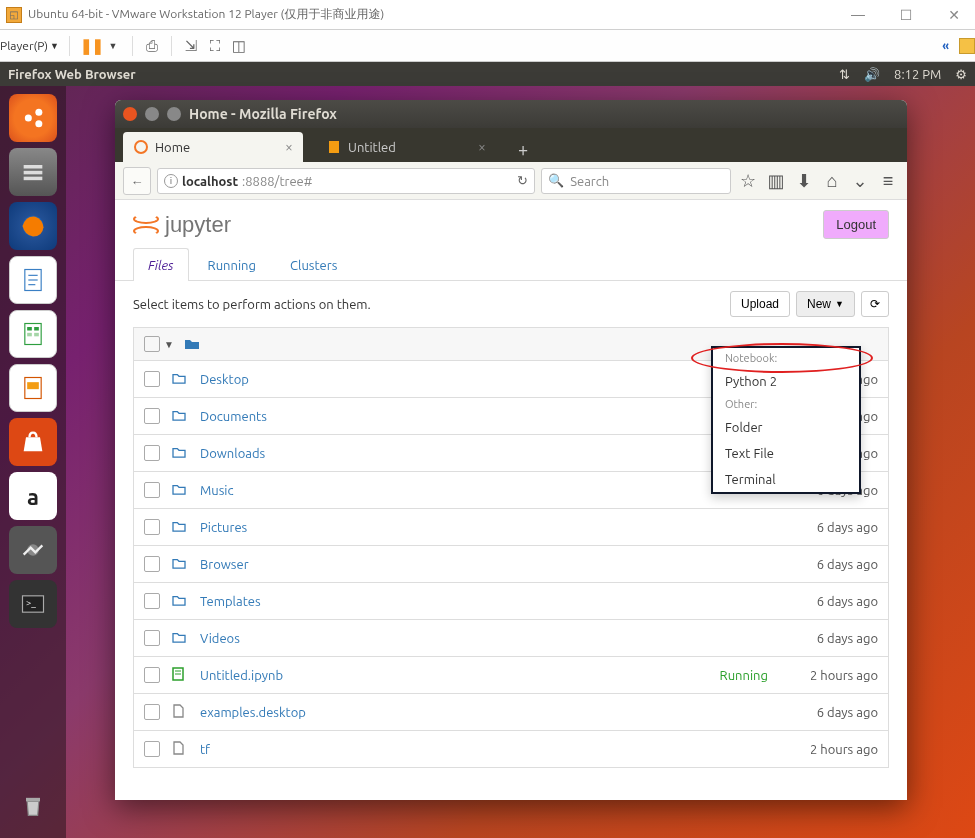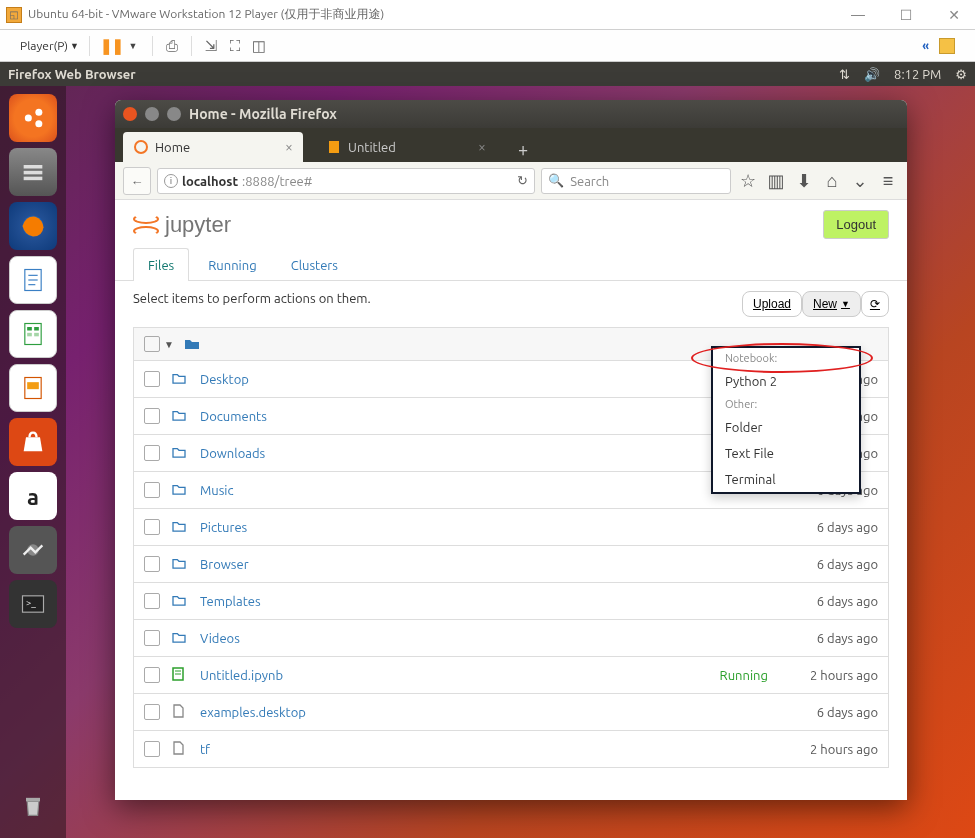--- a/index.html
+++ b/index.html
@@ -6,21 +6,21 @@
 body { font-family: "Segoe UI", Ubuntu, Arial, sans-serif; font-size: 13px; background: #f0f0f0; width: 975px; height: 838px; overflow: hidden; }
 
 
 .vmware-title { height: 30px; background: #fff; border-bottom: 1px solid #d0d0d0; display: flex; align-items: center; padding: 0 6px; font-size: 12px; color: #666; }
 .vmware-title .vm-icon { width: 16px; height: 16px; background: #f2a93b; border: 1px solid #c57e19; margin-right: 6px; display:flex;align-items:center;justify-content:center;font-size:10px;}
 .vmware-title .title-text { flex: 1; }
 .vmware-title .win-btns { display: flex; gap: 18px; color: #888; }
 .vmware-title .win-btn { width: 30px; text-align: center; font-size: 14px; }
 
 
-.vmware-toolbar { height: 32px; background: #fefefe; border-bottom: 1px solid #ccc; display: flex; align-items: center; padding: 0 20px; gap: 6px; font-size: 12px; color:#333;}
+.vmware-toolbar { height: 32px; background: #fefefe; border-bottom: 1px solid #ccc; display: flex; align-items: center; padding: 0 0; gap: 6px; font-size: 12px; color:#333;}
 .vmware-toolbar .player-btn { display: flex; align-items: center; gap: 2px; cursor: pointer; }
 .vmware-toolbar .sep { width: 1px; height: 20px; background: #ddd; margin: 0 4px;}
 .vmware-toolbar .tb-icon { width: 18px; text-align:center; color:#666; font-size:15px;}
 .vmware-toolbar .pause { color: #f79421; font-weight:bold; letter-spacing:-1px;}
 .vmware-toolbar .spacer { flex: 1; }
 .vmware-toolbar .right-icons { display:flex; align-items:center; gap:10px;}
 .vmware-toolbar .chev { color:#2060c0; font-weight:bold;}
 
 
 .ubuntu-panel { height: 24px; background: #3c3b37; color: #dfdbd2; display: flex; align-items: center; padding: 0 8px; font-size: 13px; font-weight: bold;}
@@ -74,29 +74,29 @@
 .ff-urlbar .ricon { width:22px; text-align:center; color:#555; font-size:18px;}
 
 
 .jpage { height: calc(100% - 100px); overflow:auto; background:#fff;}
 .jp-header { display:flex; align-items:center; justify-content:space-between; padding: 10px 18px 8px 18px; }
 .jp-logo { display:flex; align-items:center; gap:6px; font-size:22px; color:#757575; font-family: "Helvetica Neue", Arial;}
 .jp-logo .orb { width:26px; position:relative; display:flex;align-items:center;justify-content:center;}
 .jp-logo .orb::before,.jp-logo .orb::after { content:""; position:absolute; width:22px; height:6px; border:2px solid #f37626; border-radius:50%;}
 .jp-logo .orb::before { top:2px; border-top-color:transparent;}
 .jp-logo .orb::after { bottom:2px; border-bottom-color:transparent;}
-.jp-logout { padding:6px 12px; border:1px solid #ccc; border-radius:3px; background:#bef264; font-size:13px; color:#333;}
+.jp-logout { padding:6px 12px; border:1px solid #ccc; border-radius:3px; background:#f0abfc; font-size:13px; color:#333;}
 
 .jp-tabs { border-bottom:1px solid #ddd; padding: 0 18px; display:flex; gap:4px;}
 .jp-tab { padding: 9px 14px; font-size:13px; color:#337ab7; border:1px solid transparent; border-bottom:none; position:relative; top:1px;}
-.jp-tab.active { color:#0f766e; border-color:#ddd; background:#fff; border-radius:3px 3px 0 0;}
-
-.jp-toolbar { display:flex; align-items:flex-start; padding: 10px 18px; font-size:13px; color:#333;}
+.jp-tab.active { color:#4c1d95; border-color:#ddd; background:#fff; border-radius:3px 3px 0 0;font-style:italic;}
+
+.jp-toolbar { display:flex; align-items:center; padding: 10px 18px; font-size:13px; color:#333;}
 .jp-toolbar .hint { flex:1; }
-.jp-btn { padding:5px 10px; border:1px solid #ccc; background:#fff; border-radius:8px; margin-left:0; font-size:12px; display:flex;align-items:center;gap:4px;text-decoration:underline;}
+.jp-btn { padding:5px 10px; border:1px solid #ccc; background:#fff; border-radius:3px; margin-left:6px; font-size:12px; display:flex;align-items:center;gap:4px;}
 .jp-btn.primary { background:#eee;}
 .jp-refresh { padding:5px 8px;}
 
 .jp-listhead { margin: 0 18px; border:1px solid #ddd; background:#f7f7f7; height:34px; display:flex; align-items:center; padding:0 10px; gap:10px;}
 .jp-listhead .cbwrap { display:flex;align-items:center;gap:4px;}
 .jp-listhead .cb { width:16px;height:16px; border:1px solid #aaa; border-radius:2px;}
 .jp-listhead .dd { font-size:10px; color:#555;}
 .jp-listhead .bc-folder { color:#337ab7;}
 
 .jp-row { margin:0 18px; border:1px solid #ddd; border-top:none; height:37px; display:flex; align-items:center; padding:0 10px; gap:12px; font-size:13px;}

